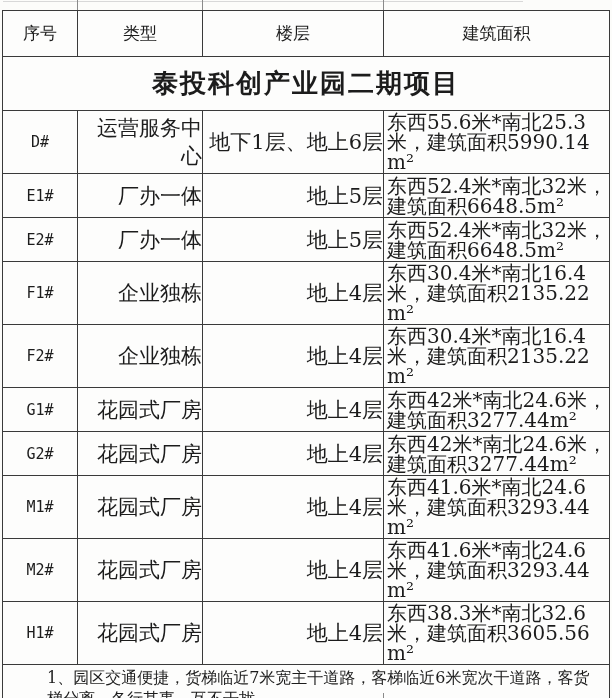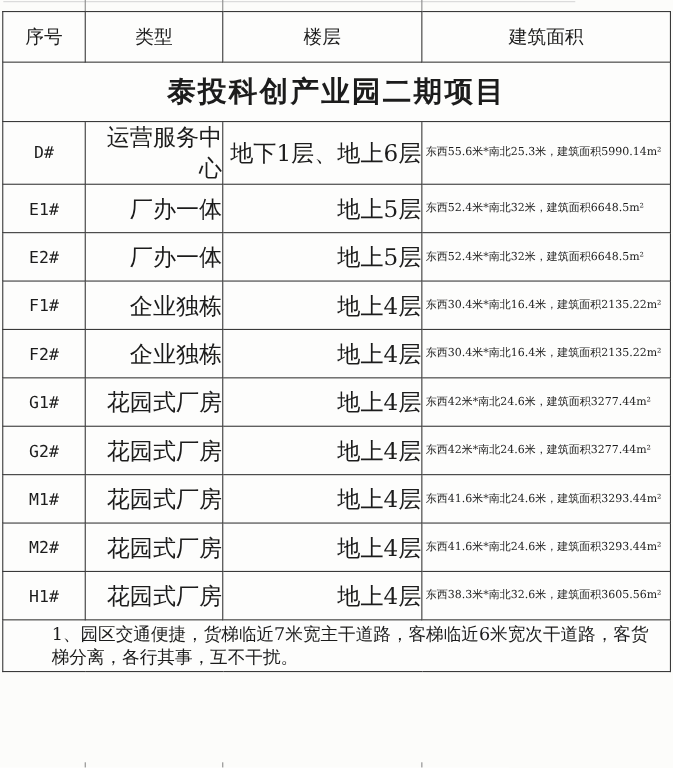--- a/index.html
+++ b/index.html
@@ -63,21 +63,21 @@
     font-family: "DejaVu Sans Mono", "Liberation Mono", monospace;
   }
   td.type-cell, td.floor-cell {
     height: 44px;
     text-align: right;
     font-size: 21px;
   }
   td.area-cell {
     height: 44px;
     text-align: left;
-    font-size: 10px;
+    font-size: 20px;
     line-height: 20px;
     padding: 1px 2px 1px 3px;
     word-break: break-all;
   }
   td.note-cell {
     text-align: left;
     font-size: 16px;
     line-height: 21px;
     padding: 2px 4px 2px 2px;
     word-break: break-all;

